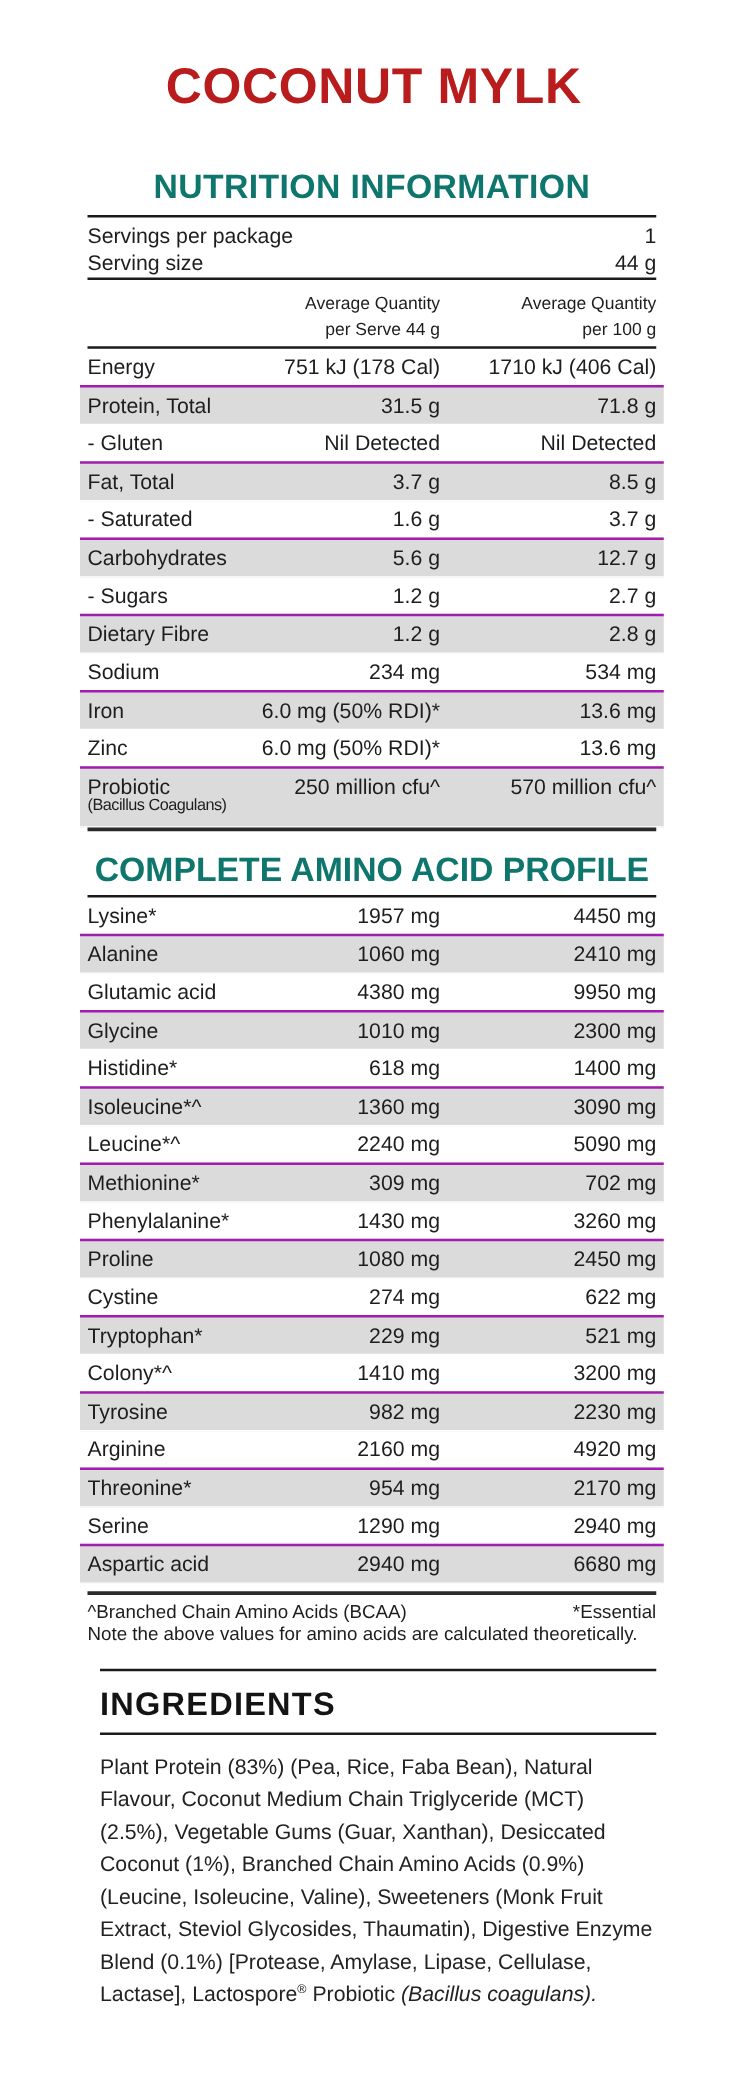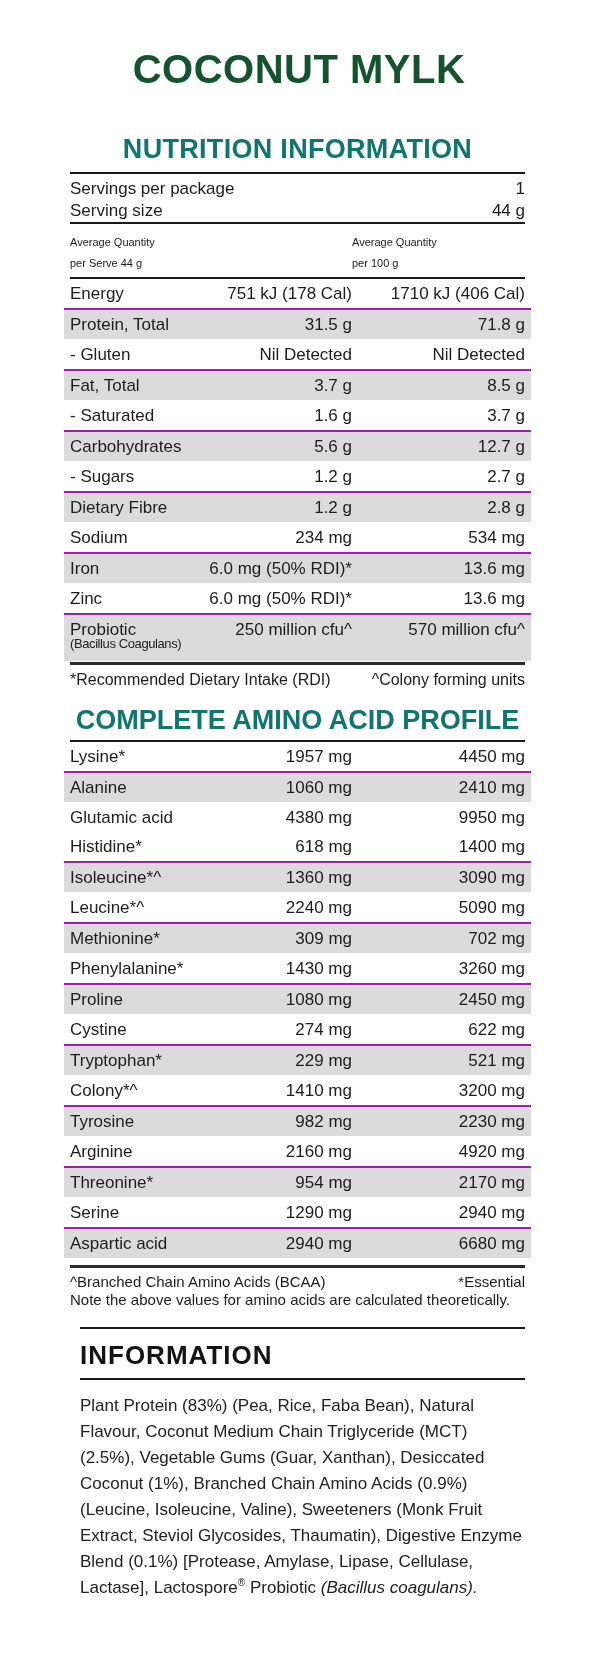--- a/index.html
+++ b/index.html
@@ -7,38 +7,38 @@
   body {
     width:600px; height:1660px; margin:0 auto; overflow:hidden;
     font-family:"Liberation Sans","DejaVu Sans",sans-serif;
     color:var(--ink,#1d1d1d);
     -webkit-font-smoothing:antialiased;
   }
   .sheet { width:600px; height:1660px; padding:48px 75px 20px 70px; position:relative; }
 
   .product-title {
     text-align:center; font-size:40px; line-height:42px; font-weight:700;
-    letter-spacing:0.5px; color:#14532d; margin-left:3px;
+    letter-spacing:0.5px; color:#b91c1c; margin-left:3px;
   }
 
   .sec-heading {
     text-align:center; font-size:27px; line-height:30px; font-weight:700;
     letter-spacing:0.3px; color:#0f766e;
   }
   .h-nutrition { margin-top:44px; margin-bottom:8px; }
   .h-amino    { margin-top:16px; margin-bottom:5px; letter-spacing:0; }
 
   .rule  { background:var(--rule,#1a1a1a); height:2px; width:100%; }
   .rule.r3 { height:3px; background:#2b2b2b; }
 
   .serving-block { padding:4px 0 0 0; }
   .serving-row { display:flex; justify-content:space-between; font-size:17px; line-height:22px; }
 
   .col-headers { display:flex; padding:8px 0 3px 0; }
-  .col-h { font-size:11px; line-height:21px; }
+  .col-h { text-align:right; font-size:14px; line-height:21px; }
   .col-h.serve { flex:1; }
   .col-h.hundred { flex:0 0 173px; }
 
   .row { display:flex; align-items:flex-start; min-height:29px; font-size:17px; line-height:29px; }
   .row .label { flex:0 0 auto; text-align:left; }
   .row .v1 { flex:1 1 auto; text-align:right; }
   .row .v2 { flex:0 0 173px; text-align:right; }
   .row.shaded {
     background:var(--shade,#dbdbdb);
     margin:0 -6px; padding:0 6px;
@@ -171,24 +171,20 @@
   </div>
 
   <div class="row shaded">
     <div class="label"><span class="nm">Probiotic</span><span class="sub">(Bacillus Coagulans)</span></div>
     <div class="v1">250 million cfu^</div>
     <div class="v2">570 million cfu^</div>
   </div>
 </div>
 
     <div class="rule r3"></div>
-    <div class="footnotes">
-      <span>*Recommended Dietary Intake (RDI)</span>
-      <span>^Colony forming units</span>
-    </div>
   </section>
 
   <section>
     <div class="sec-heading h-amino">COMPLETE AMINO ACID PROFILE</div>
     <div class="rule"></div>
 
     <div id="amino-rows">
   <div class="row">
     <div class="label"><span class="nm">Lysine*</span></div>
     <div class="v1">1957 mg</div>
@@ -200,20 +196,25 @@
     <div class="v1">1060 mg</div>
     <div class="v2">2410 mg</div>
   </div>
 
   <div class="row">
     <div class="label"><span class="nm">Glutamic acid</span></div>
     <div class="v1">4380 mg</div>
     <div class="v2">9950 mg</div>
   </div>
 
+  <div class="row shaded">
+    <div class="label"><span class="nm">Glycine</span></div>
+    <div class="v1">1010 mg</div>
+    <div class="v2">2300 mg</div>
+  </div>
 
   <div class="row">
     <div class="label"><span class="nm">Histidine*</span></div>
     <div class="v1">618 mg</div>
     <div class="v2">1400 mg</div>
   </div>
 
   <div class="row shaded">
     <div class="label"><span class="nm">Isoleucine*^</span></div>
     <div class="v1">1360 mg</div>
@@ -296,18 +297,18 @@
     <div class="rule r3" style="margin-top:6px;"></div>
     <div class="footnotes small">
       <span>^Branched Chain Amino Acids (BCAA)</span>
       <span>*Essential</span>
     </div>
     <div class="note-line">Note the above values for amino acids are calculated theoretically.</div>
   </section>
 
   <section class="ingredients-sec">
     <div class="rule top"></div>
-    <div class="ingredients-heading">INFORMATION</div>
+    <div class="ingredients-heading">INGREDIENTS</div>
     <div class="rule"></div>
     <p class="ingredients-text"><span>Plant Protein (83%) (Pea, Rice, Faba Bean), Natural Flavour, Coconut Medium Chain Triglyceride (MCT) (2.5%), Vegetable Gums (Guar, Xanthan), Desiccated Coconut (1%), Branched Chain Amino Acids (0.9%) (Leucine, Isoleucine, Valine), Sweeteners (Monk Fruit Extract, Steviol Glycosides, Thaumatin), Digestive Enzyme Blend (0.1%) [Protease, Amylase, Lipase, Cellulase, Lactase], Lactospore</span><sup>®</sup><span> Probiotic </span><em>(Bacillus coagulans).</em></p>
   </section>
 
 </div>
 
 </body></html>

